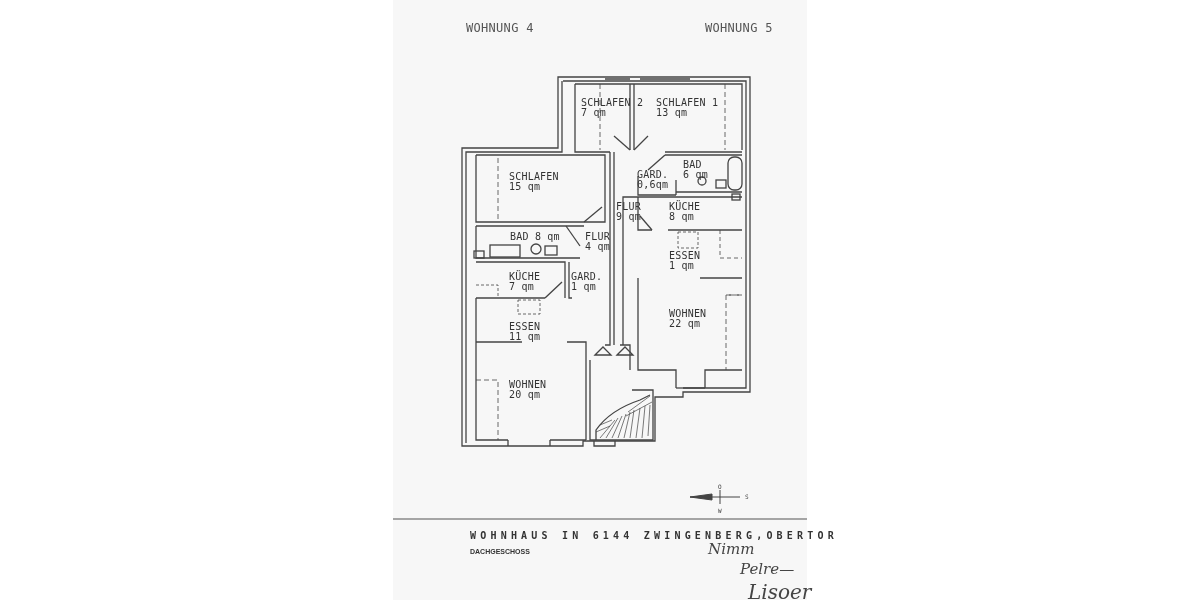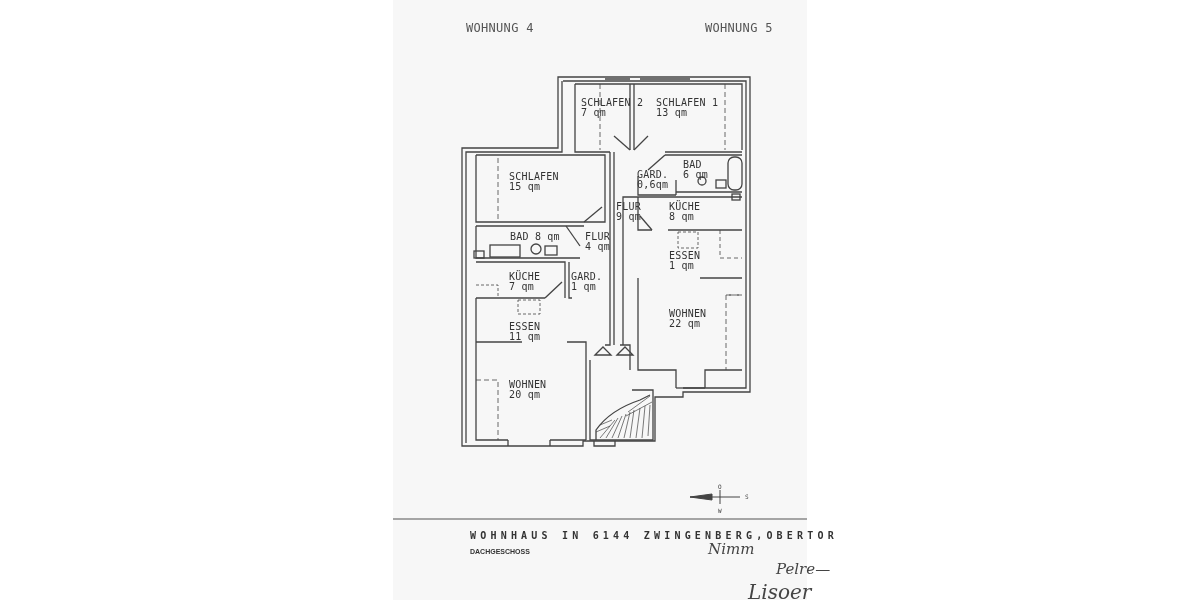--- a/index.html
+++ b/index.html
@@ -167,14 +167,14 @@
 <div class="lbl" style="left:509px;top:380px;"><span>WOHNEN</span><br><span>20 qm</span></div>
 
 <div class="compass-lbl" style="left:718px;top:483px;">O</div>
 <div class="compass-lbl" style="left:745px;top:493px;">S</div>
 <div class="compass-lbl" style="left:718px;top:507px;">W</div>
 <div style="position:absolute;left:690px;top:494px;width:50px;height:6px;"></div>
 
 <div class="title">WOHNHAUS IN 6144 ZWINGENBERG,OBERTOR</div>
 <div class="subtitle">DACHGESCHOSS</div>
 <div class="sig" style="left:708px;top:540px;">Nimm</div>
-<div class="sig" style="left:740px;top:560px;margin-left:36px;">Pelre—</div>
+<div class="sig" style="left:740px;top:560px;">Pelre—</div>
 <div class="sig" style="left:748px;top:580px;font-size:20px;">Lisoer</div>
 
 </body></html>

